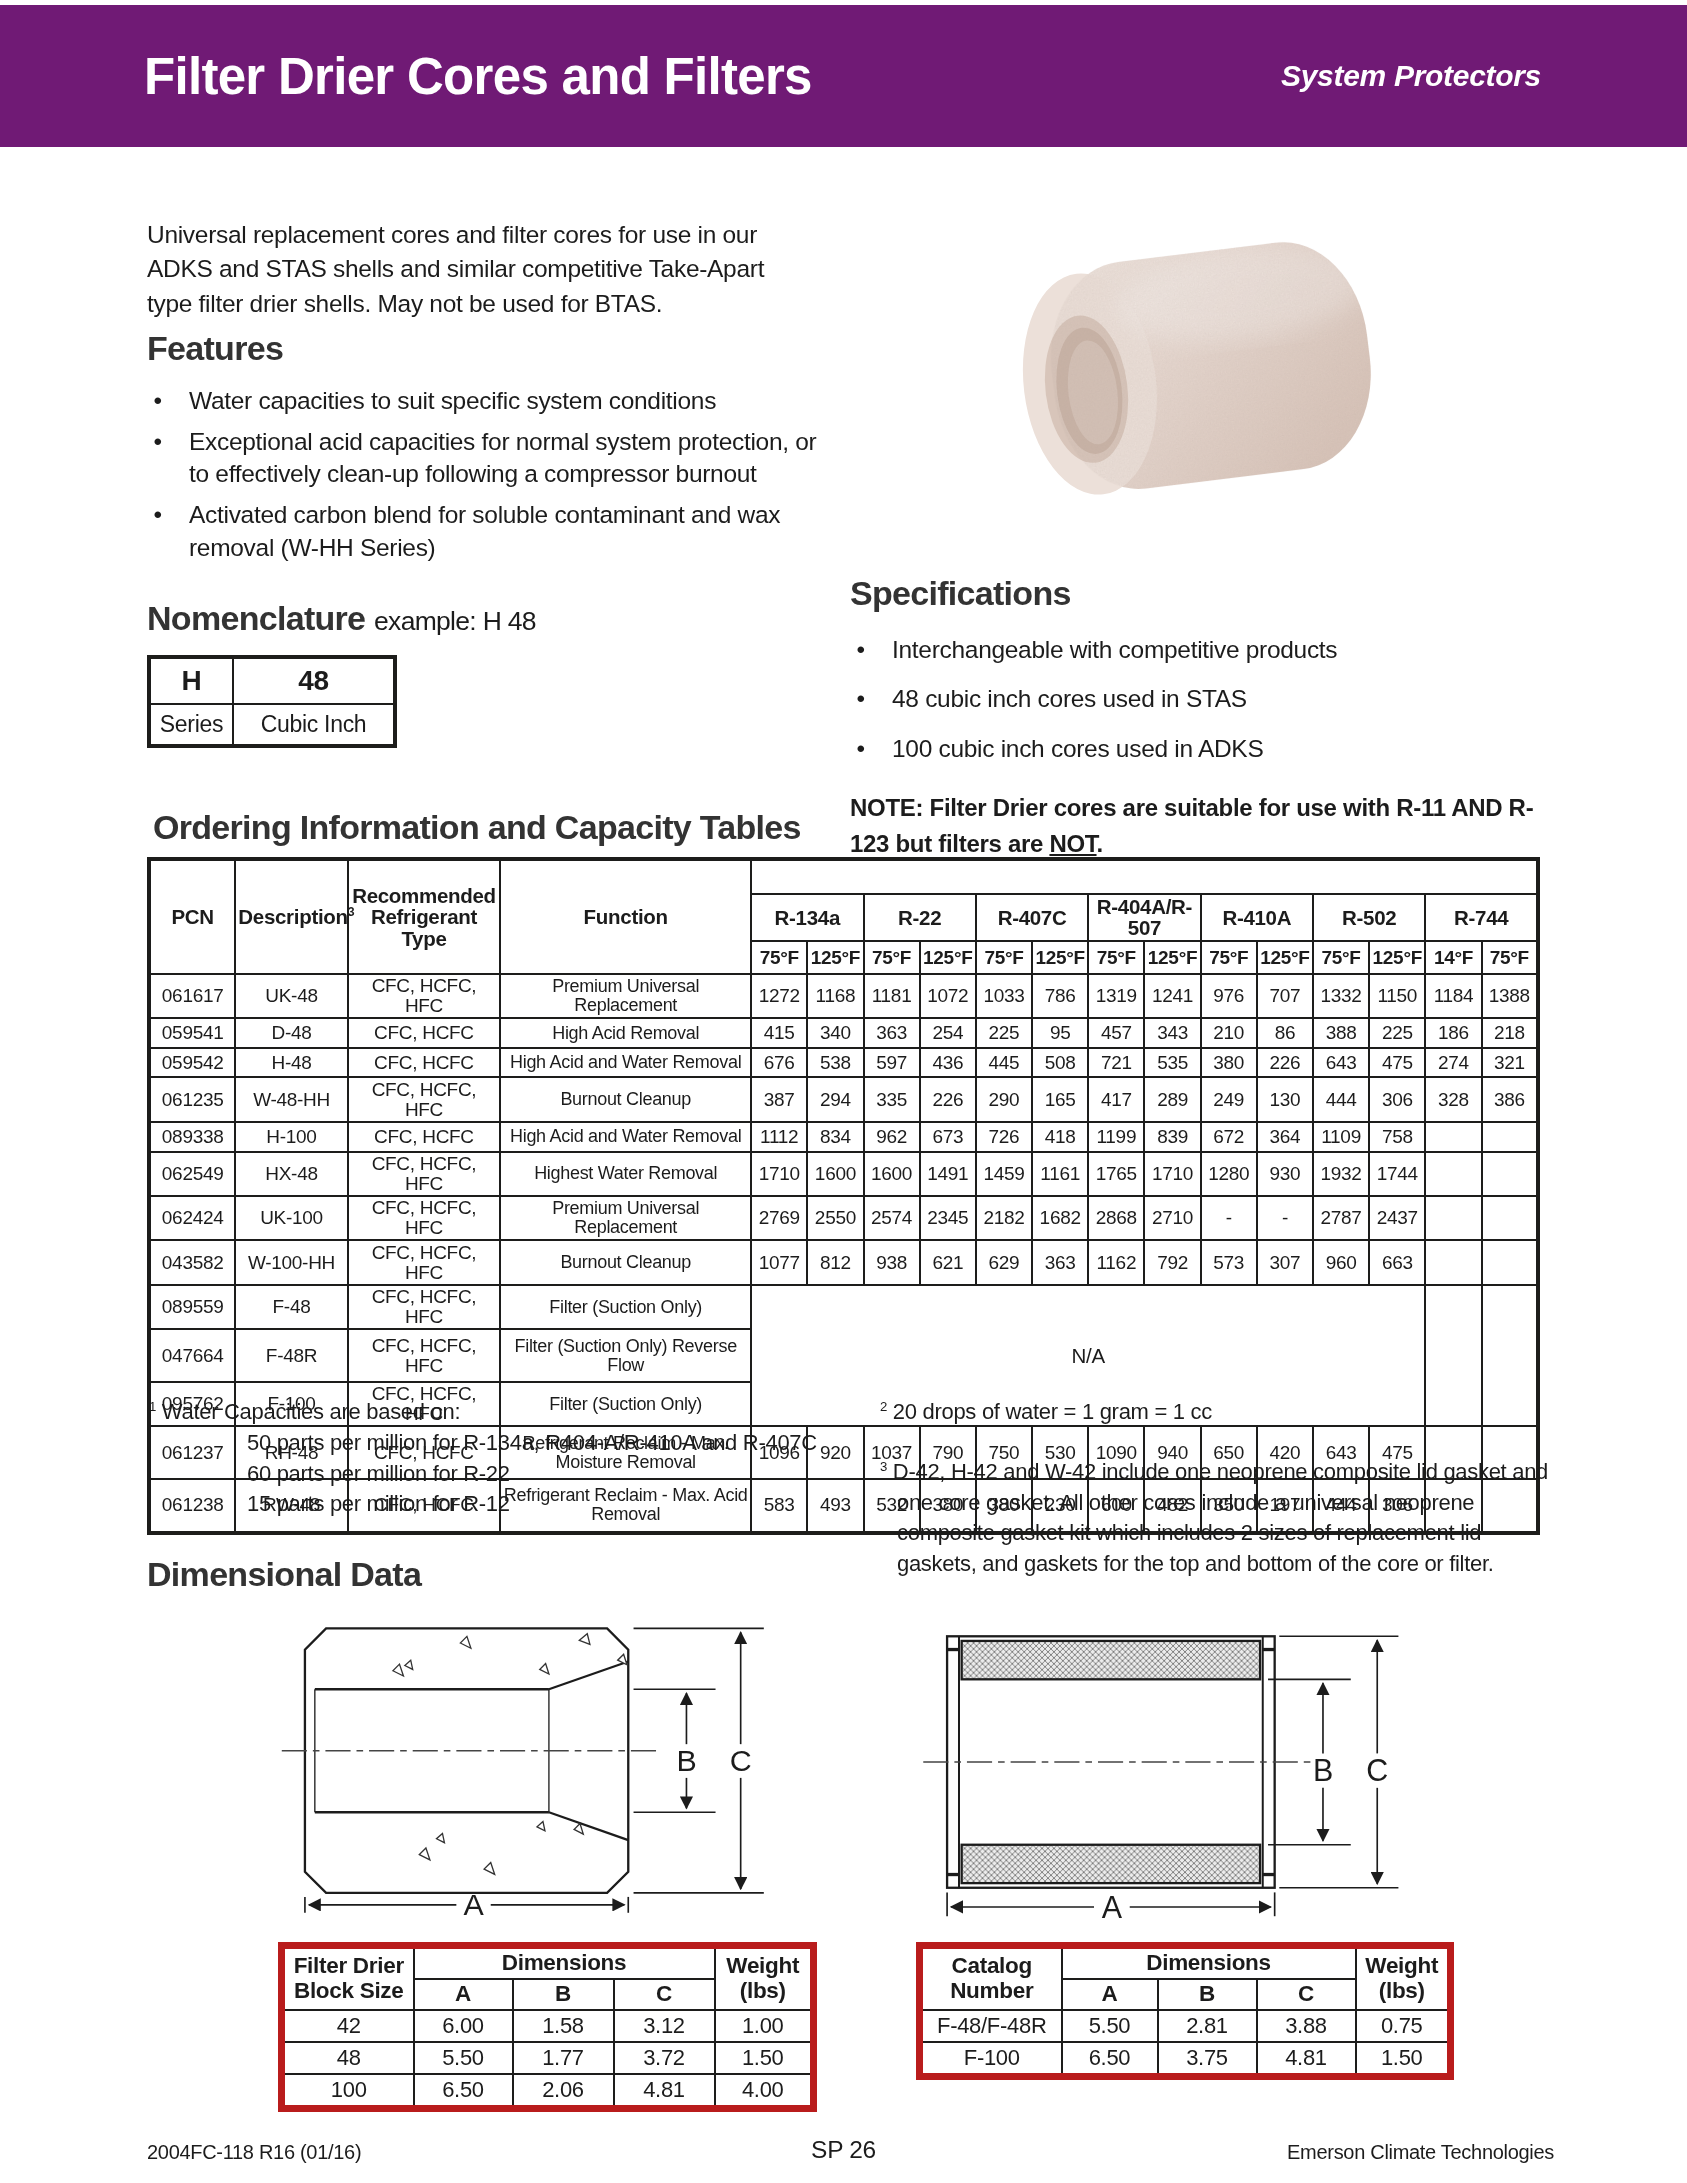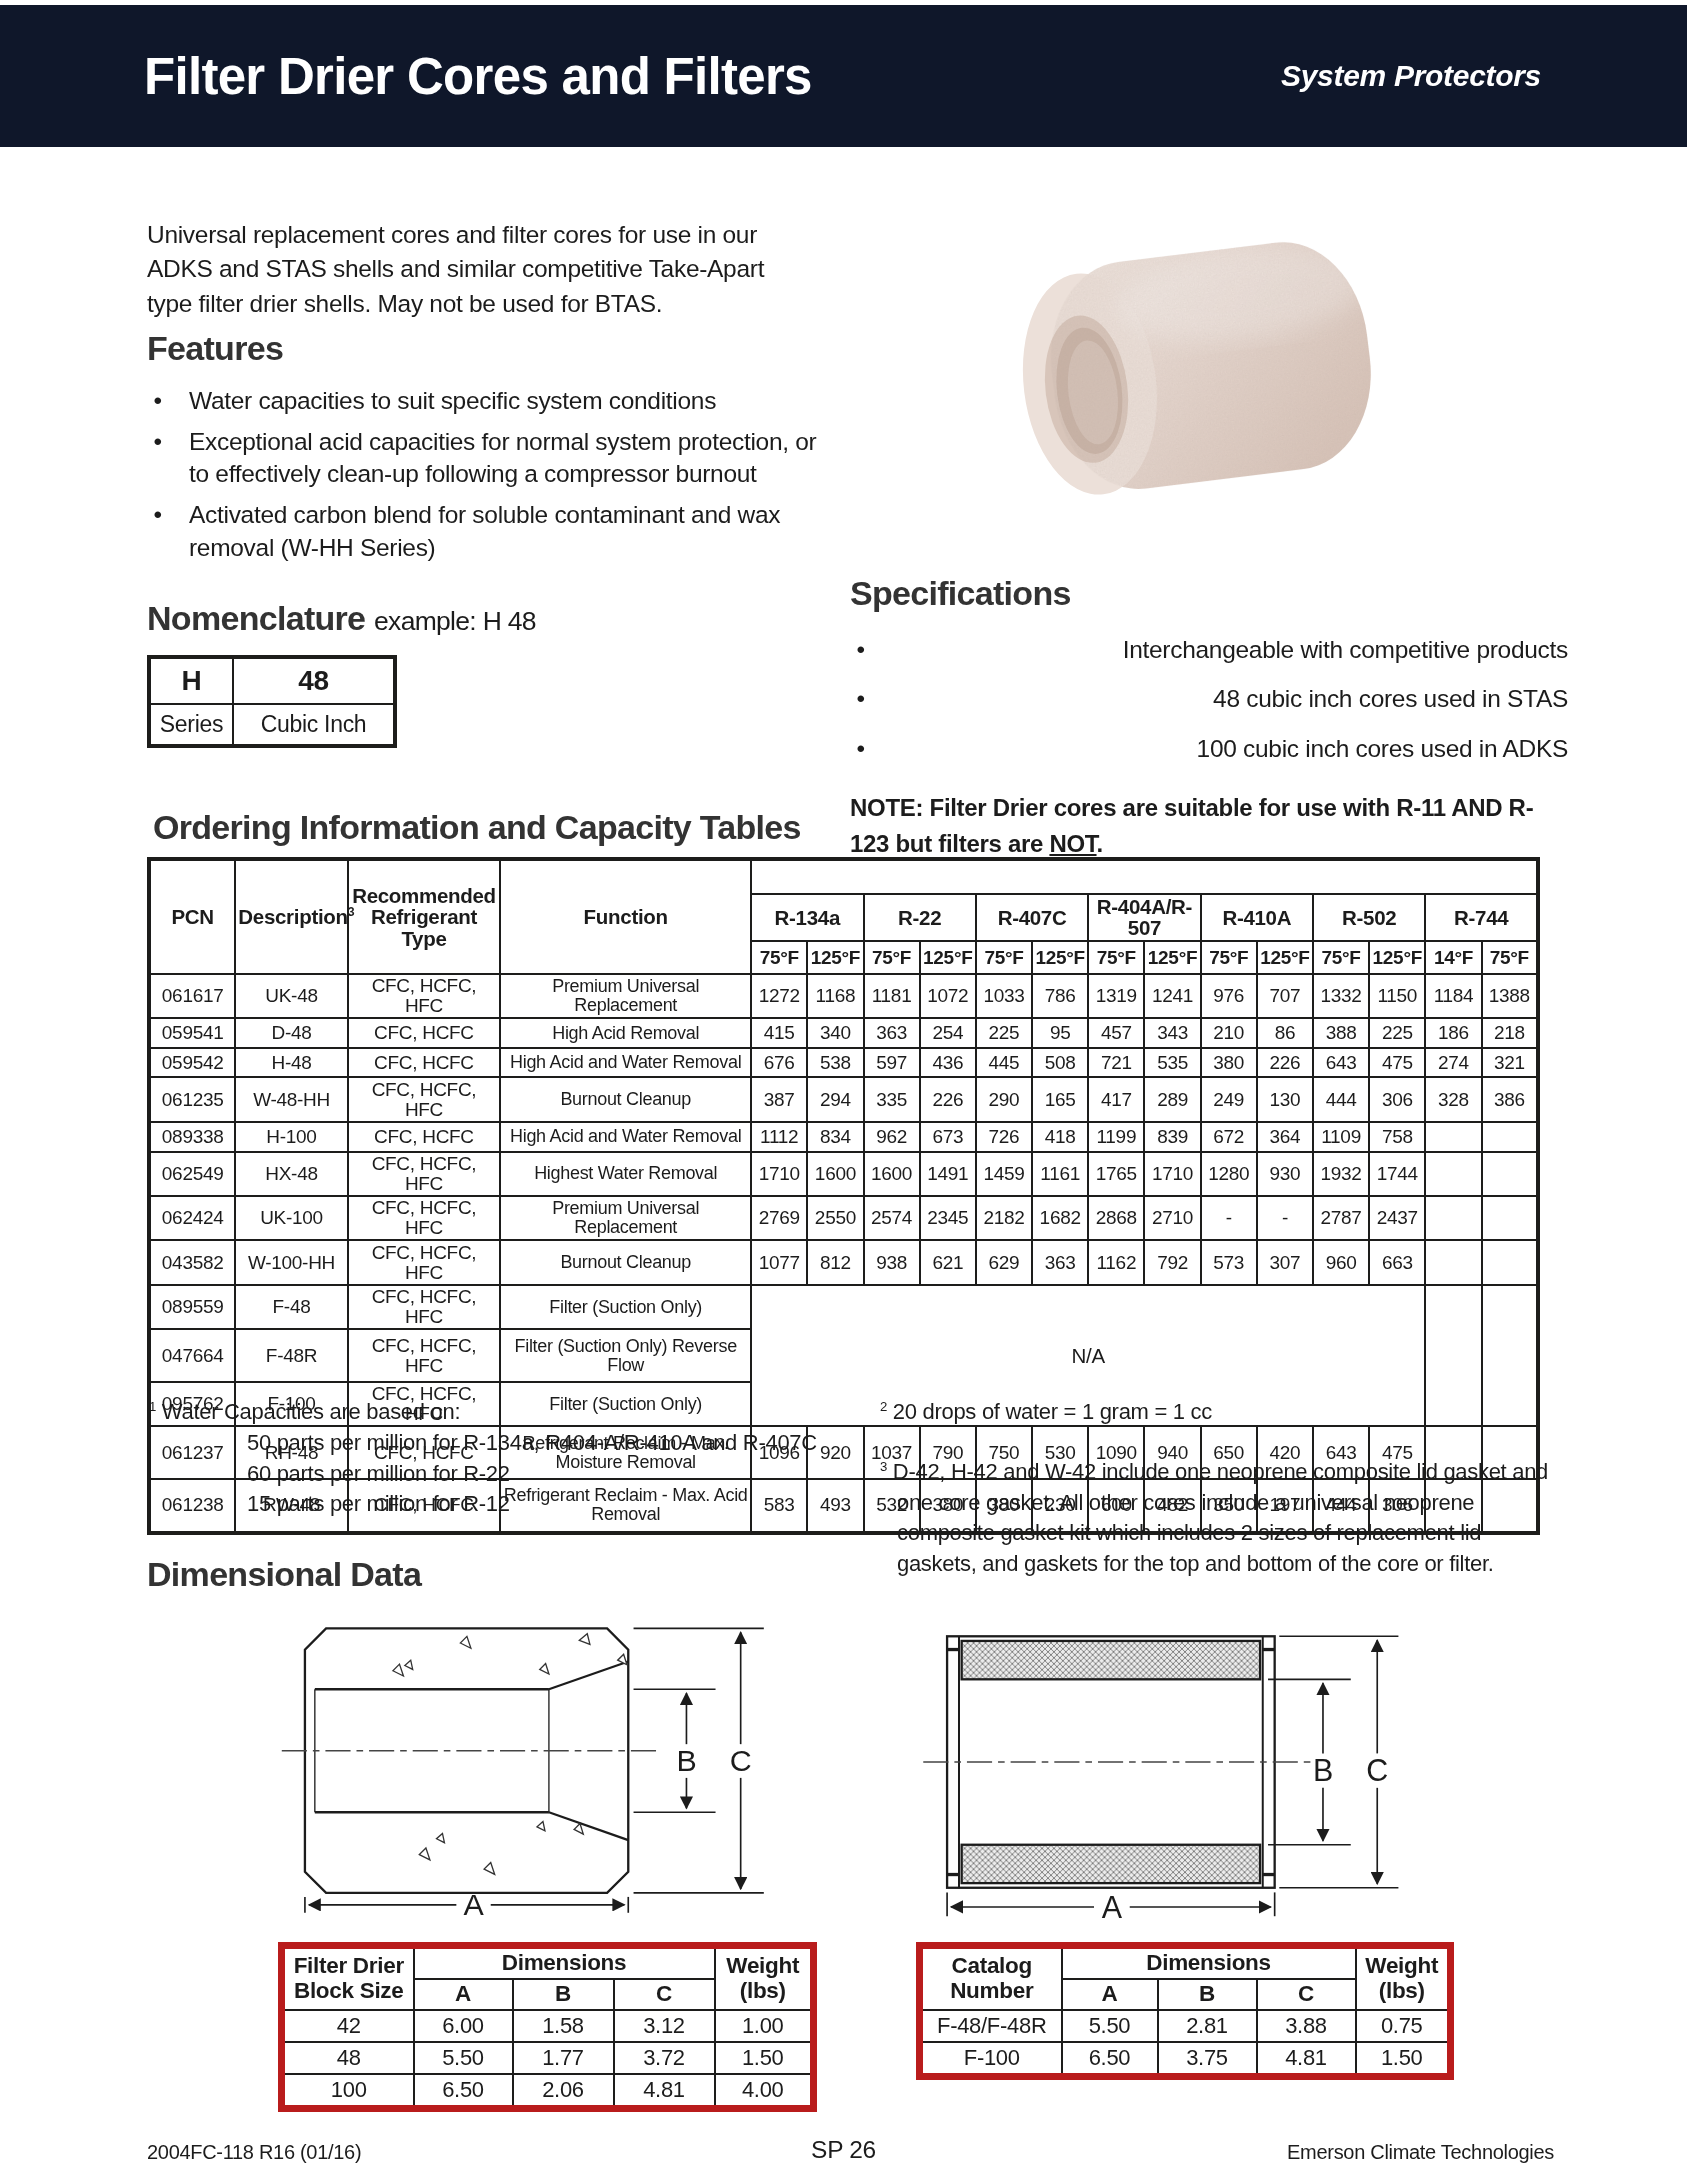--- a/index.html
+++ b/index.html
@@ -16,21 +16,21 @@
   
   .intro{top:193px;left:147px;width:655px;font-size:24.5px;line-height:1.42;}
   h2.sec{margin:0;font-size:34px;font-weight:bold;color:#333;letter-spacing:-0.7px;}
   ul.bullets{list-style:none;margin:0;padding:0;font-size:24.5px;line-height:1.32;}
   ul.bullets li{position:relative;padding-left:42px;margin-bottom:8.6px;}
   ul.bullets li::before{content:"\2022";position:absolute;left:6.6px;top:0;}
   .features{top:329px;left:147px;width:681px;}
   .features h2{margin-bottom:17px;}
   .specs{top:574px;left:850px;width:718px;}
   .specs h2{margin-bottom:21px;}
-  .specs ul.bullets li{margin-bottom:17px;text-align:right;}
+  .specs ul.bullets li{margin-bottom:17px;}
   .note{top:746px;left:850px;width:711px;font-size:24px;font-weight:bold;line-height:1.5;margin-top:44px;}
   .note .u{text-decoration:underline;}
 
   
   .nomen{top:599px;left:147px;}
   .nomen .ex{font-size:26.5px;font-weight:normal;color:#1c1c1c;}
   table.nomen-table{margin-top:17px;border-collapse:collapse;border:4px solid #1d1d1b;}
   table.nomen-table td{border:2.6px solid #1d1d1b;text-align:center;vertical-align:middle;}
   .nomen-r1 td{height:42px;font-size:28px;font-weight:bold;}
   .nomen-r2 td{height:37px;font-size:23px;}
@@ -78,21 +78,21 @@
   
   .f-left{top:2141px;left:147px;font-size:20px;}
   .f-center{top:2136px;left:0;width:1687px;text-align:center;font-size:24.5px;}
   .f-right{top:2141px;left:1191px;width:363px;text-align:right;font-size:20px;}
 </style>
 </head>
 <body>
 
 <div class="page">
 
-  <header class="abs banner" id="banner" style="background: #0f172a;">
+  <header class="abs banner" id="banner" style="background: #701a75;">
     <h1>Filter Drier Cores and Filters</h1>
     <div class="sub">System Protectors</div>
   </header>
 
   <p class="abs intro">Universal replacement cores and filter cores for use in our ADKS and STAS shells and similar competitive Take-Apart type filter drier shells. May not be used for BTAS.</p>
 
   <section class="abs features">
     <h2 class="sec">Features</h2>
     <ul class="bullets" id="features-list">
         <li>Water capacities to suit specific system conditions</li>

